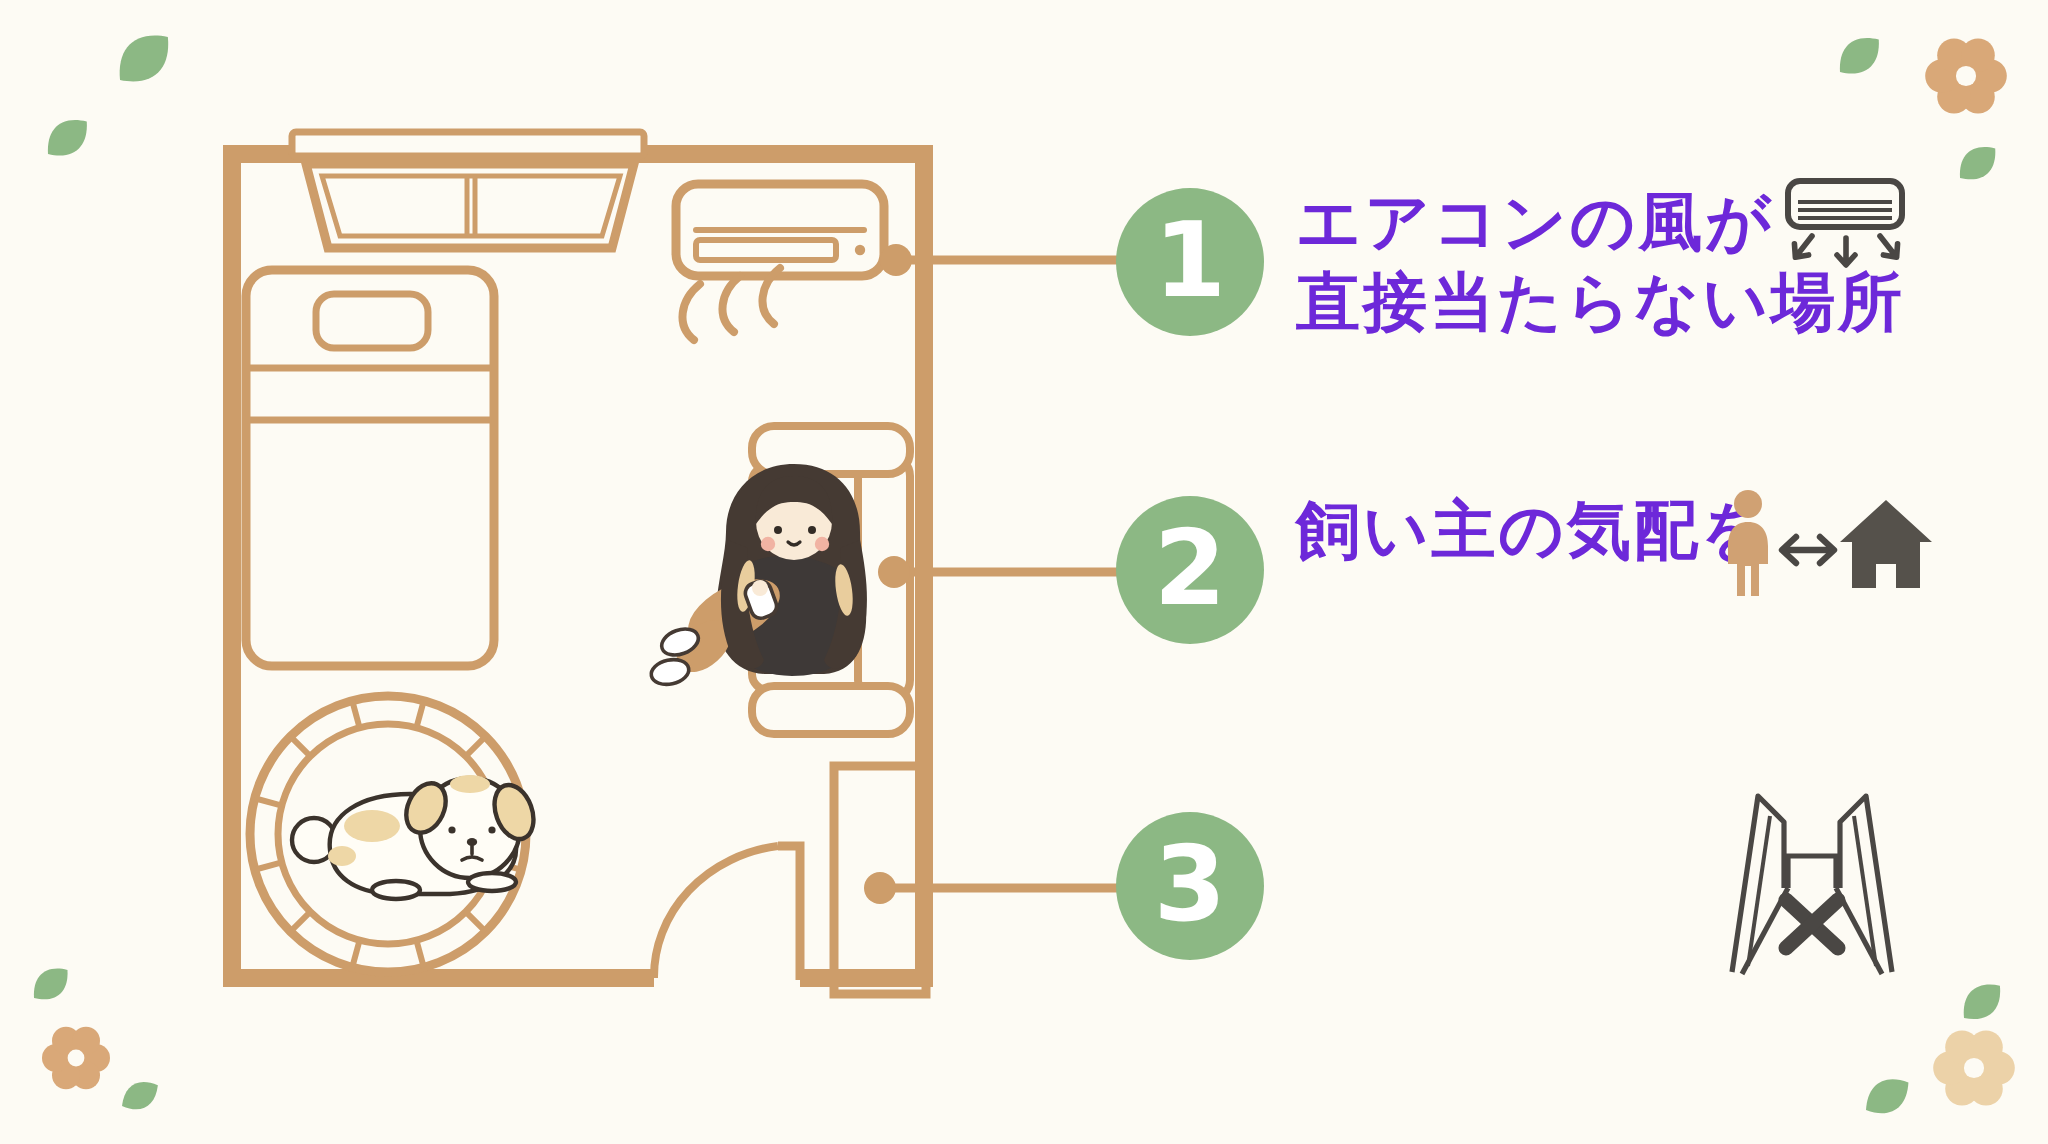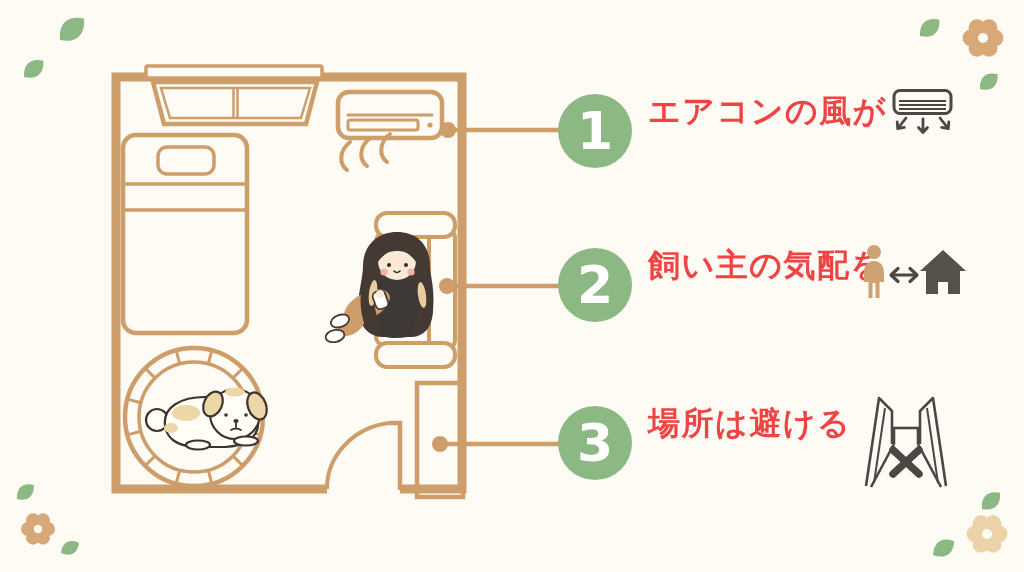--- a/index.html
+++ b/index.html
@@ -8,21 +8,21 @@
     font-family:"Liberation Sans","DejaVu Sans",sans-serif;
   }
   .plan-svg{position:absolute;left:0;top:0;width:1024px;height:572px;}
   .num{
     position:absolute;width:74px;height:74px;border-radius:50%;
     background:#8cb884;color:#ffffff;font-size:52px;font-weight:bold;
     display:flex;align-items:center;justify-content:center;line-height:1;
     font-family:"DejaVu Sans","Liberation Sans",sans-serif;
   }
   .ptext{
-    position:absolute;color:#ef4444;font-size:32px;font-weight:bold;
+    position:absolute;color:#6d28d9;font-size:32px;font-weight:bold;
     line-height:40px;letter-spacing:1.5px;white-space:nowrap;
   }
   .picon{position:absolute;}
 </style>
 </head>
 <body>
 
 <div class="canvas">
 
   <svg class="plan-svg" viewBox="0 0 1024 572">
@@ -167,20 +167,21 @@
       <circle cx="448" cy="130" r="8" fill="#cd9d6a" stroke="none"></circle>
       <circle cx="447" cy="286" r="8" fill="#cd9d6a" stroke="none"></circle>
       <circle cx="440" cy="444" r="8" fill="#cd9d6a" stroke="none"></circle>
     </g>
   </svg>
 
   <div>
     <div class="num" style="left:558px;top:94px;">1</div>
     <div class="ptext" style="left:648px;top:91px;">
       <div>エアコンの風が</div>
+      <div>直接当たらない場所</div>
     </div>
     <svg class="picon" style="left:891px;top:88px;" width="64" height="54" viewBox="0 0 64 54">
       <rect x="3" y="2.5" width="57" height="23" rx="6" fill="none" stroke="#4a4744" stroke-width="3"></rect>
       <g stroke="#4a4744" stroke-width="2">
         <line x1="8" y1="13" x2="55" y2="13"></line>
         <line x1="8" y1="17" x2="55" y2="17"></line>
         <line x1="8" y1="21" x2="55" y2="21"></line>
       </g>
       <g stroke="#4a4744" stroke-width="2.8" fill="none" stroke-linecap="round" stroke-linejoin="round">
         <use href="#down-arrow" transform="translate(32,31)"></use>
@@ -205,21 +206,20 @@
         <path d="M36,24.5 L29,31 L36,37.5"></path>
         <path d="M48,24.5 L55,31 L48,37.5"></path>
       </g>
       <path d="M81,6 L104,27 L98,27 L98,50 L86,50 L86,38 L76,38 L76,50 L64,50 L64,27 L58,27 Z" fill="#55514b"></path>
     </svg>
   </div>
 
   <div>
     <div class="num" style="left:558px;top:406px;">3</div>
     <div class="ptext" style="left:648px;top:403px;">
-      <div>場所は避ける</div>
     </div>
     <svg class="picon" style="left:858px;top:394px;" width="96" height="100" viewBox="0 0 96 100">
       <g stroke="#4a4744" stroke-width="2.6" fill="none" stroke-linejoin="round">
         <path d="M8,92 L21,4 L34,17 L34,50"></path>
         <path d="M88,92 L75,4 L62,17 L62,50"></path>
         <path d="M34,34 H62"></path>
         <path d="M36,34 V50"></path>
         <path d="M60,34 V50"></path>
         <path d="M13,93 L36,50"></path>
         <path d="M83,93 L60,50"></path>

